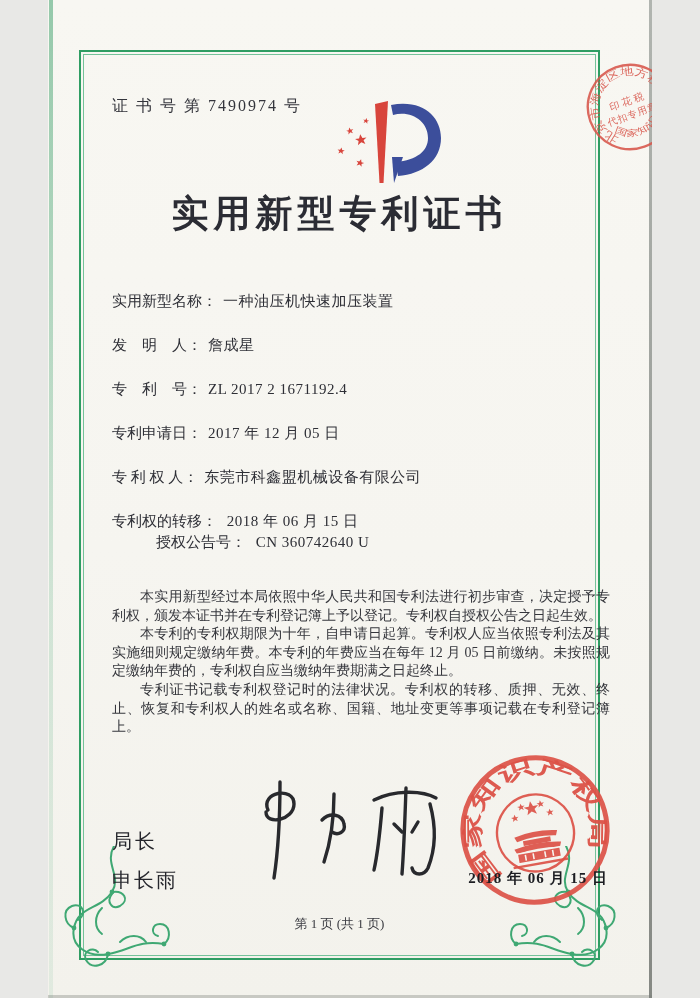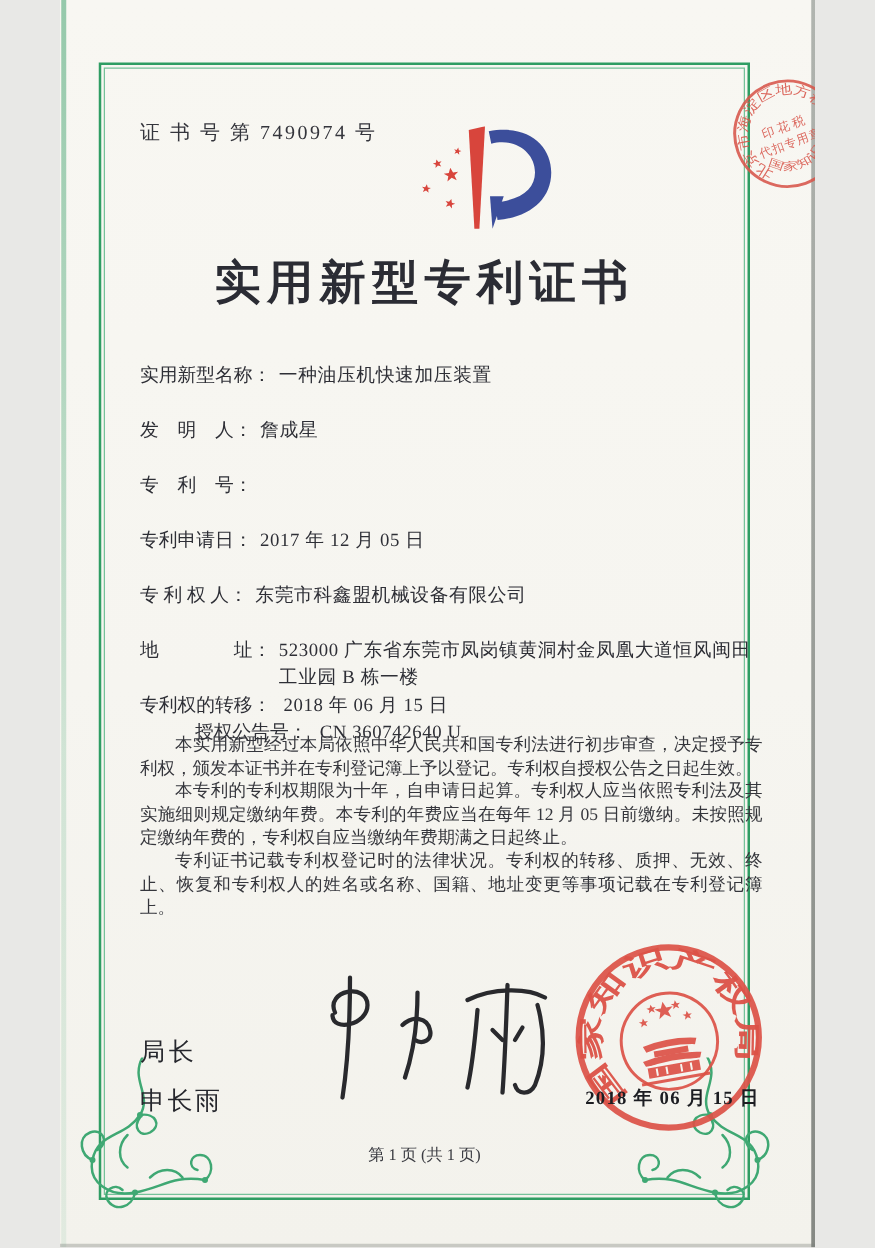--- a/index.html
+++ b/index.html
@@ -13,21 +13,21 @@
     background:linear-gradient(180deg,rgba(96,176,132,.65),rgba(96,176,132,.25) 60%,rgba(96,176,132,.12));}
   .edge-right{position:absolute;right:0;top:0;width:3px;height:100%;
     background:linear-gradient(180deg,rgba(90,100,95,.45),rgba(60,66,62,.6));}
   .edge-bottom{position:absolute;left:0;bottom:0;width:100%;height:3px;background:rgba(120,126,120,.35);}
   
   .frame-outer{position:absolute;left:31px;top:50px;right:52px;bottom:38px;
     border:2px solid #2f9d63;}
   .frame-inner{position:absolute;left:2px;top:2px;right:2px;bottom:2px;border:1px solid #74c299;}
   .cert-no{position:absolute;left:64px;top:96px;font-size:16px;letter-spacing:2px;color:#34353c;}
   .logo{position:absolute;left:286px;top:101px;}
-  .title{position:absolute;left:31px;right:52px;top:201px;text-align:center;
+  .title{position:absolute;left:31px;right:52px;top:189px;text-align:center;
     font-size:37px;font-weight:bold;letter-spacing:5px;color:#2b2c34;}
   .fields{position:absolute;left:64px;top:291px;right:44px;font-size:15px;color:#2e2f36;}
   .frow{display:flex;align-items:flex-start;line-height:21px;margin-bottom:23px;}
   .frow.addr-row{margin-bottom:2px;}
   .frow.last-row{display:block;}
   .flabel{white-space:pre;flex:0 0 auto;}
   .fvalue{margin-left:6px;letter-spacing:.5px;}
   .fvalue.addr{display:inline-block;max-width:384px;}
   .pair{display:inline-block;vertical-align:top;}
   .pair.right{margin-left:44px;}
@@ -121,32 +121,29 @@
     <div class="frow">
       <span class="flabel">实用新型名称：</span>
       <span class="fvalue">一种油压机快速加压装置</span>
     </div>
     <div class="frow">
       <span class="flabel">发　明　人：</span>
       <span class="fvalue">詹成星</span>
     </div>
     <div class="frow">
       <span class="flabel">专　利　号：</span>
+      <span class="fvalue">ZL 2017 2 1671192.4</span>
     </div>
     <div class="frow">
       <span class="flabel">专利申请日：</span>
       <span class="fvalue">2017 年 12 月 05 日</span>
     </div>
     <div class="frow">
       <span class="flabel">专 利 权 人：</span>
       <span class="fvalue">东莞市科鑫盟机械设备有限公司</span>
-    </div>
-    <div class="frow addr-row">
-      <span class="flabel">地　　　　址：</span>
-      <span class="fvalue addr">523000 广东省东莞市凤岗镇黄洞村金凤凰大道恒风闽田工业园 B 栋一楼</span>
     </div>
     <div class="frow last-row">
       <span class="pair">
         <span class="flabel">专利权的转移：</span>
         <span class="fvalue">2018 年 06 月 15 日</span>
       </span>
       <span class="pair right">
         <span class="flabel">授权公告号：</span>
         <span class="fvalue">CN 360742640 U</span>
       </span>

